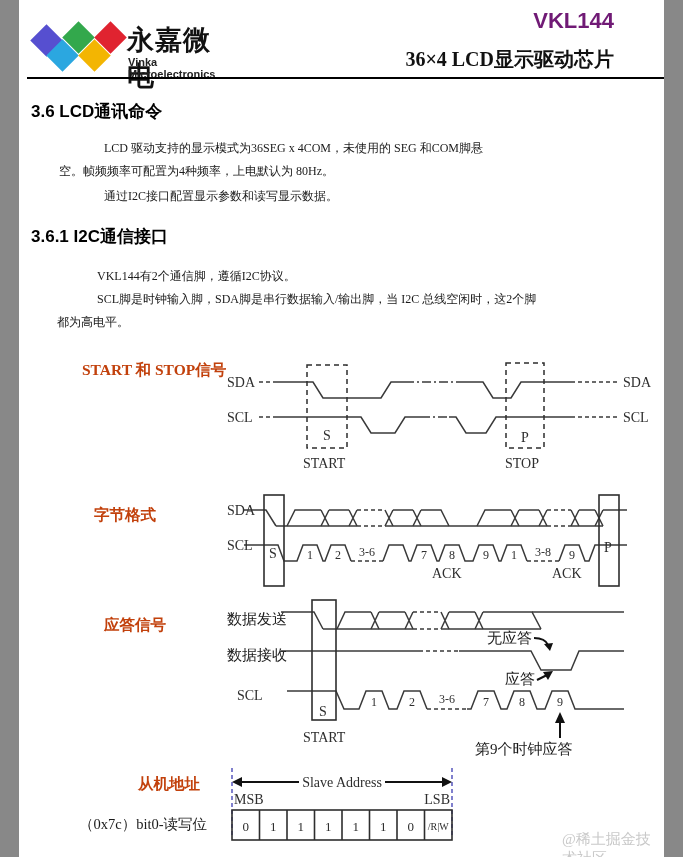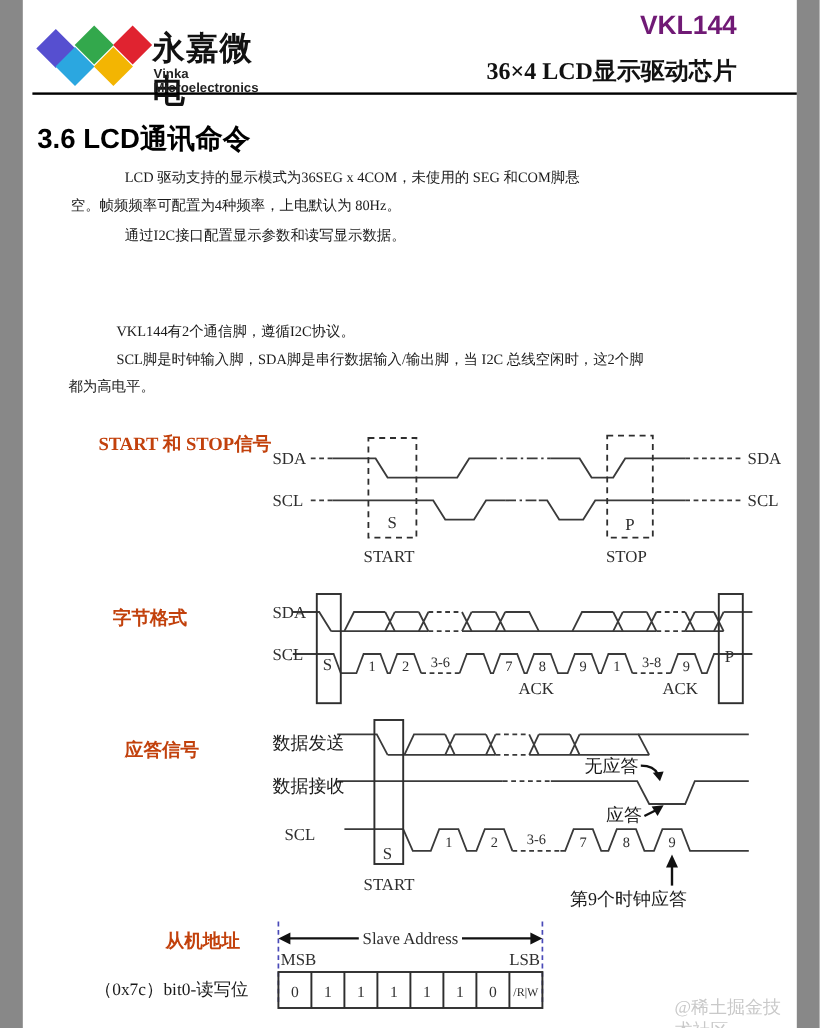--- a/index.html
+++ b/index.html
@@ -14,21 +14,21 @@
   .d3 { left:72px; top:14px; background:#e02330; }
   .d4 { left:24px; top:32px; background:#2ba7e0; }
   .d5 { left:56px; top:32px; background:#f3b502; }
   .brand-cn { position:absolute; left:100px; top:10px; font-family:"Liberation Sans","DejaVu Sans",sans-serif; font-weight:bold; font-size:27px; color:#111; letter-spacing:1px; }
   .brand-en { position:absolute; left:101px; top:44px; font-family:"Liberation Sans","DejaVu Sans",sans-serif; font-weight:bold; font-size:11px; color:#222; }
   .doc-title { position:absolute; right:50px; top:8px; font-family:"Liberation Sans","DejaVu Sans",sans-serif; font-weight:bold; font-size:22px; color:#701a75; }
   .doc-subtitle { position:absolute; right:50px; top:46px; font-size:20px; font-weight:600; color:#111;text-align:center; }
   .header-rule { position:absolute; left:8px; top:77px; width:667px; height:2px; background:#000; }
 
   
-  .h1 { position:absolute; font-family:"Liberation Sans","DejaVu Sans",sans-serif; font-weight:bold; font-size:23px; color:#000; }
+  .h1 { position:absolute; font-family:"Liberation Sans","DejaVu Sans",sans-serif; font-weight:bold; font-size:17px; color:#000; }
   .body-line { position:absolute; font-size:12px; color:#1a1a1a; white-space:nowrap; }
   .diag-label { position:absolute; font-weight:bold; font-size:15.5px; color:#c2410c; white-space:nowrap; }
   .sub-label { position:absolute; font-size:14.5px; color:#1a1a1a; white-space:nowrap; }
   .watermark { position:absolute; left:543px; top:830px; font-size:15px; color:#c9c9c9; }
 
   
   svg { position:absolute; overflow:visible; }
   .wv { stroke:#3a3a3a; stroke-width:1.5; fill:none; }
   .wv-dash { stroke-dasharray:4,3; }
   .wv-dashdot { stroke-dasharray:9,3,2,3; }
@@ -57,20 +57,21 @@
   </div>
   <div class="doc-title">VKL144</div>
   <div class="doc-subtitle">36×4 LCD显示驱动芯片</div>
   <div class="header-rule"></div>
 
   <div class="h1" style="left:12px; top:100px;">3.6  LCD通讯命令</div>
   <div class="body-line" style="left:85px; top:140px;">LCD 驱动支持的显示模式为36SEG x 4COM，未使用的 SEG 和COM脚悬</div>
   <div class="body-line" style="left:40px; top:163px;">空。帧频频率可配置为4种频率，上电默认为 80Hz。</div>
   <div class="body-line" style="left:85px; top:188px;">通过I2C接口配置显示参数和读写显示数据。</div>
 
+  <div class="h1" style="left:12px; top:225px;">3.6.1  I2C通信接口</div>
   <div class="body-line" style="left:78px; top:268px;">VKL144有2个通信脚，遵循I2C协议。</div>
   <div class="body-line" style="left:78px; top:291px;">SCL脚是时钟输入脚，SDA脚是串行数据输入/输出脚，当 I2C 总线空闲时，这2个脚</div>
   <div class="body-line" style="left:38px; top:314px;">都为高电平。</div>
 
   <div class="diag-label" style="left:63px; top:360px;">START 和 STOP信号</div>
   <div class="diag-label" style="left:75px; top:505px;">字节格式</div>
   <div class="diag-label" style="left:85px; top:615px;">应答信号</div>
   <div class="diag-label" style="left:78px; top:774px;margin-left:41px;">从机地址</div>
   <div class="sub-label" style="left:60px; top:815px;">（0x7c）bit0-读写位</div>
 

